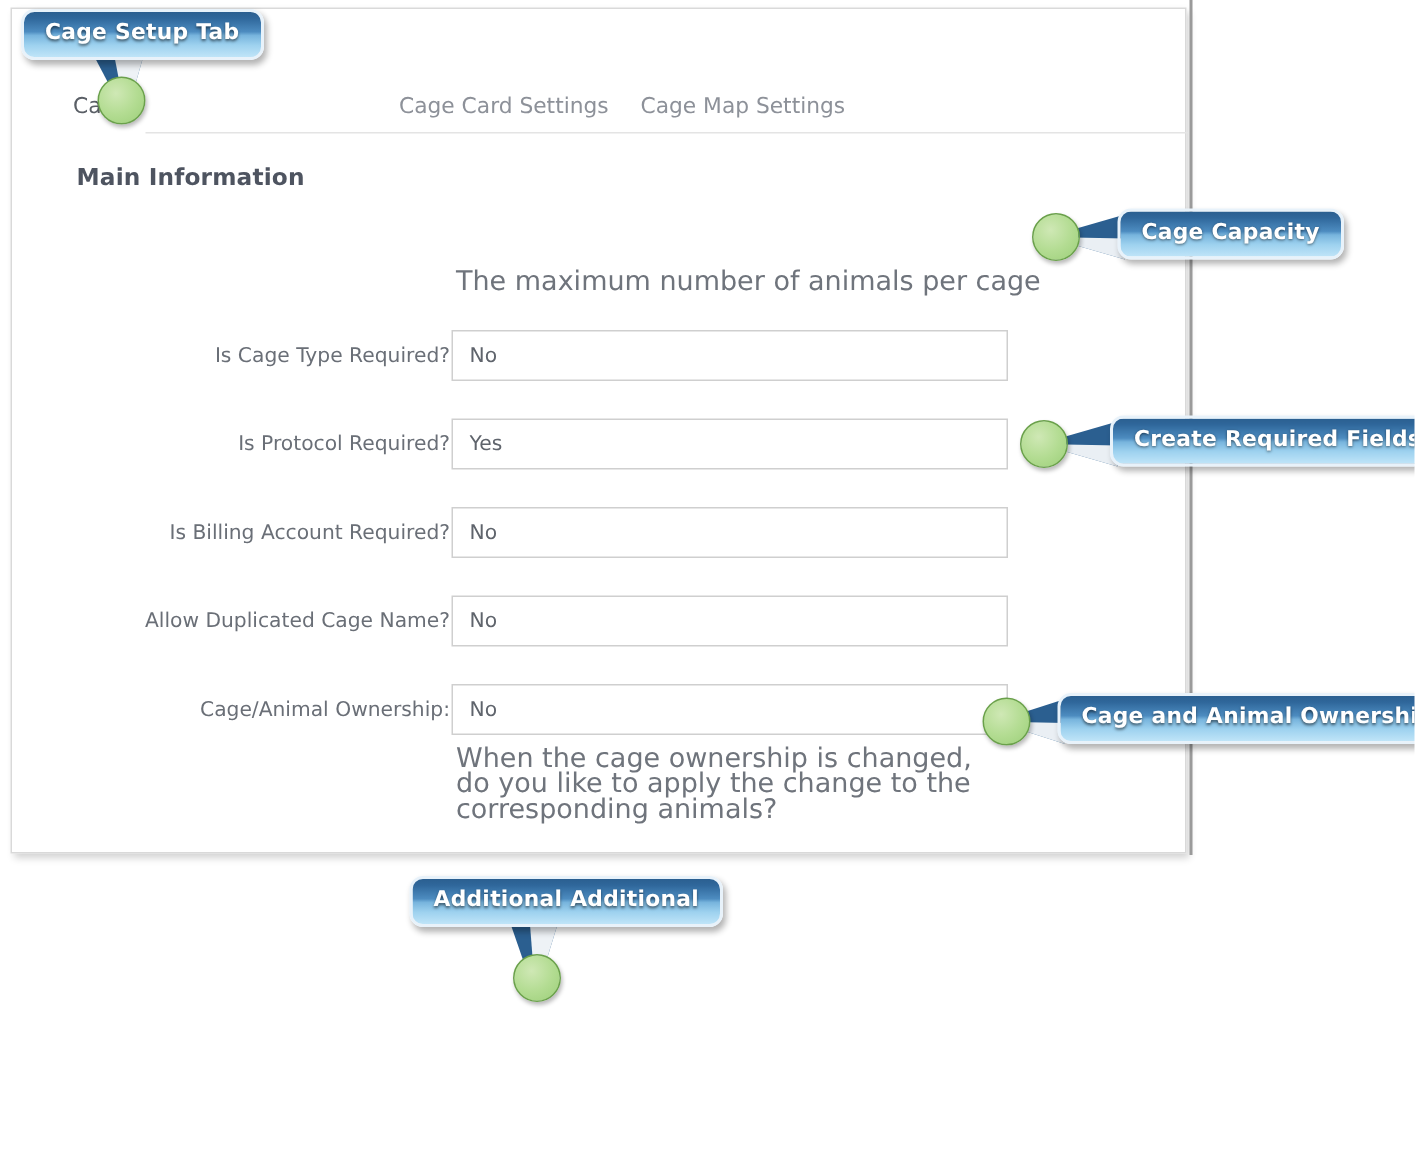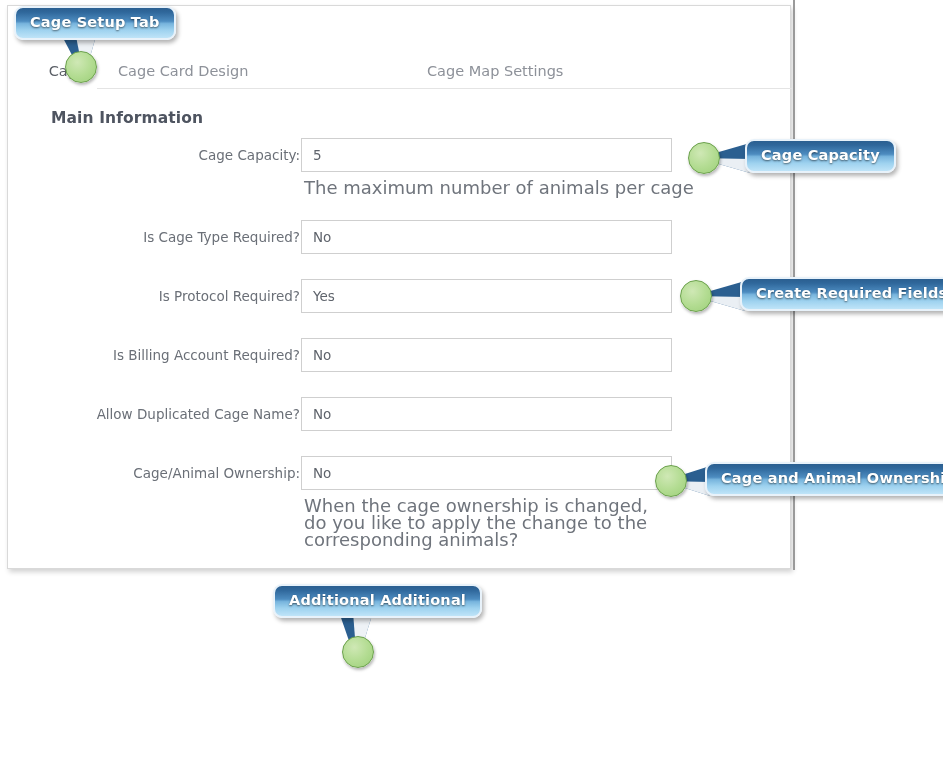--- a/index.html
+++ b/index.html
@@ -192,35 +192,31 @@
 </style>
 </head>
 <body>
 
 <div id="content-panel">
 
   <div id="tab-bar">
     <div class="tab active" style="left:37px; width:52px; text-align:center;">
       <span>Cages</span>
     </div>
-    <div class="tab" style="left:110px;">
-      <span>Cage Card Design</span>
+    <div class="tab" style="left:258px;">
+      <span>Cage Card Settings</span>
     </div>
     <div class="tab" style="left:419px;">
       <span>Cage Map Settings</span>
     </div>
   </div>
   <div id="tab-underline"></div>
 
   <div id="main-info-heading">Main Information</div>
 
-  <div class="form-row" style="top:132px;">
-    <div class="field-label">Cage Capacity:</div>
-    <input class="field-input" type="text" readonly="" value="5" style="">
-  </div>
   <div class="field-hint" style="top:173px;">The maximum number of animals per cage</div>
 
   <div class="form-row" style="top:214px;">
     <div class="field-label">Is Cage Type Required?</div>
     <input class="field-input" type="text" readonly="" value="No" style="">
   </div>
 
   <div class="form-row" style="top:273px;">
     <div class="field-label">Is Protocol Required?</div>
     <input class="field-input" type="text" readonly="" value="Yes" style="">

